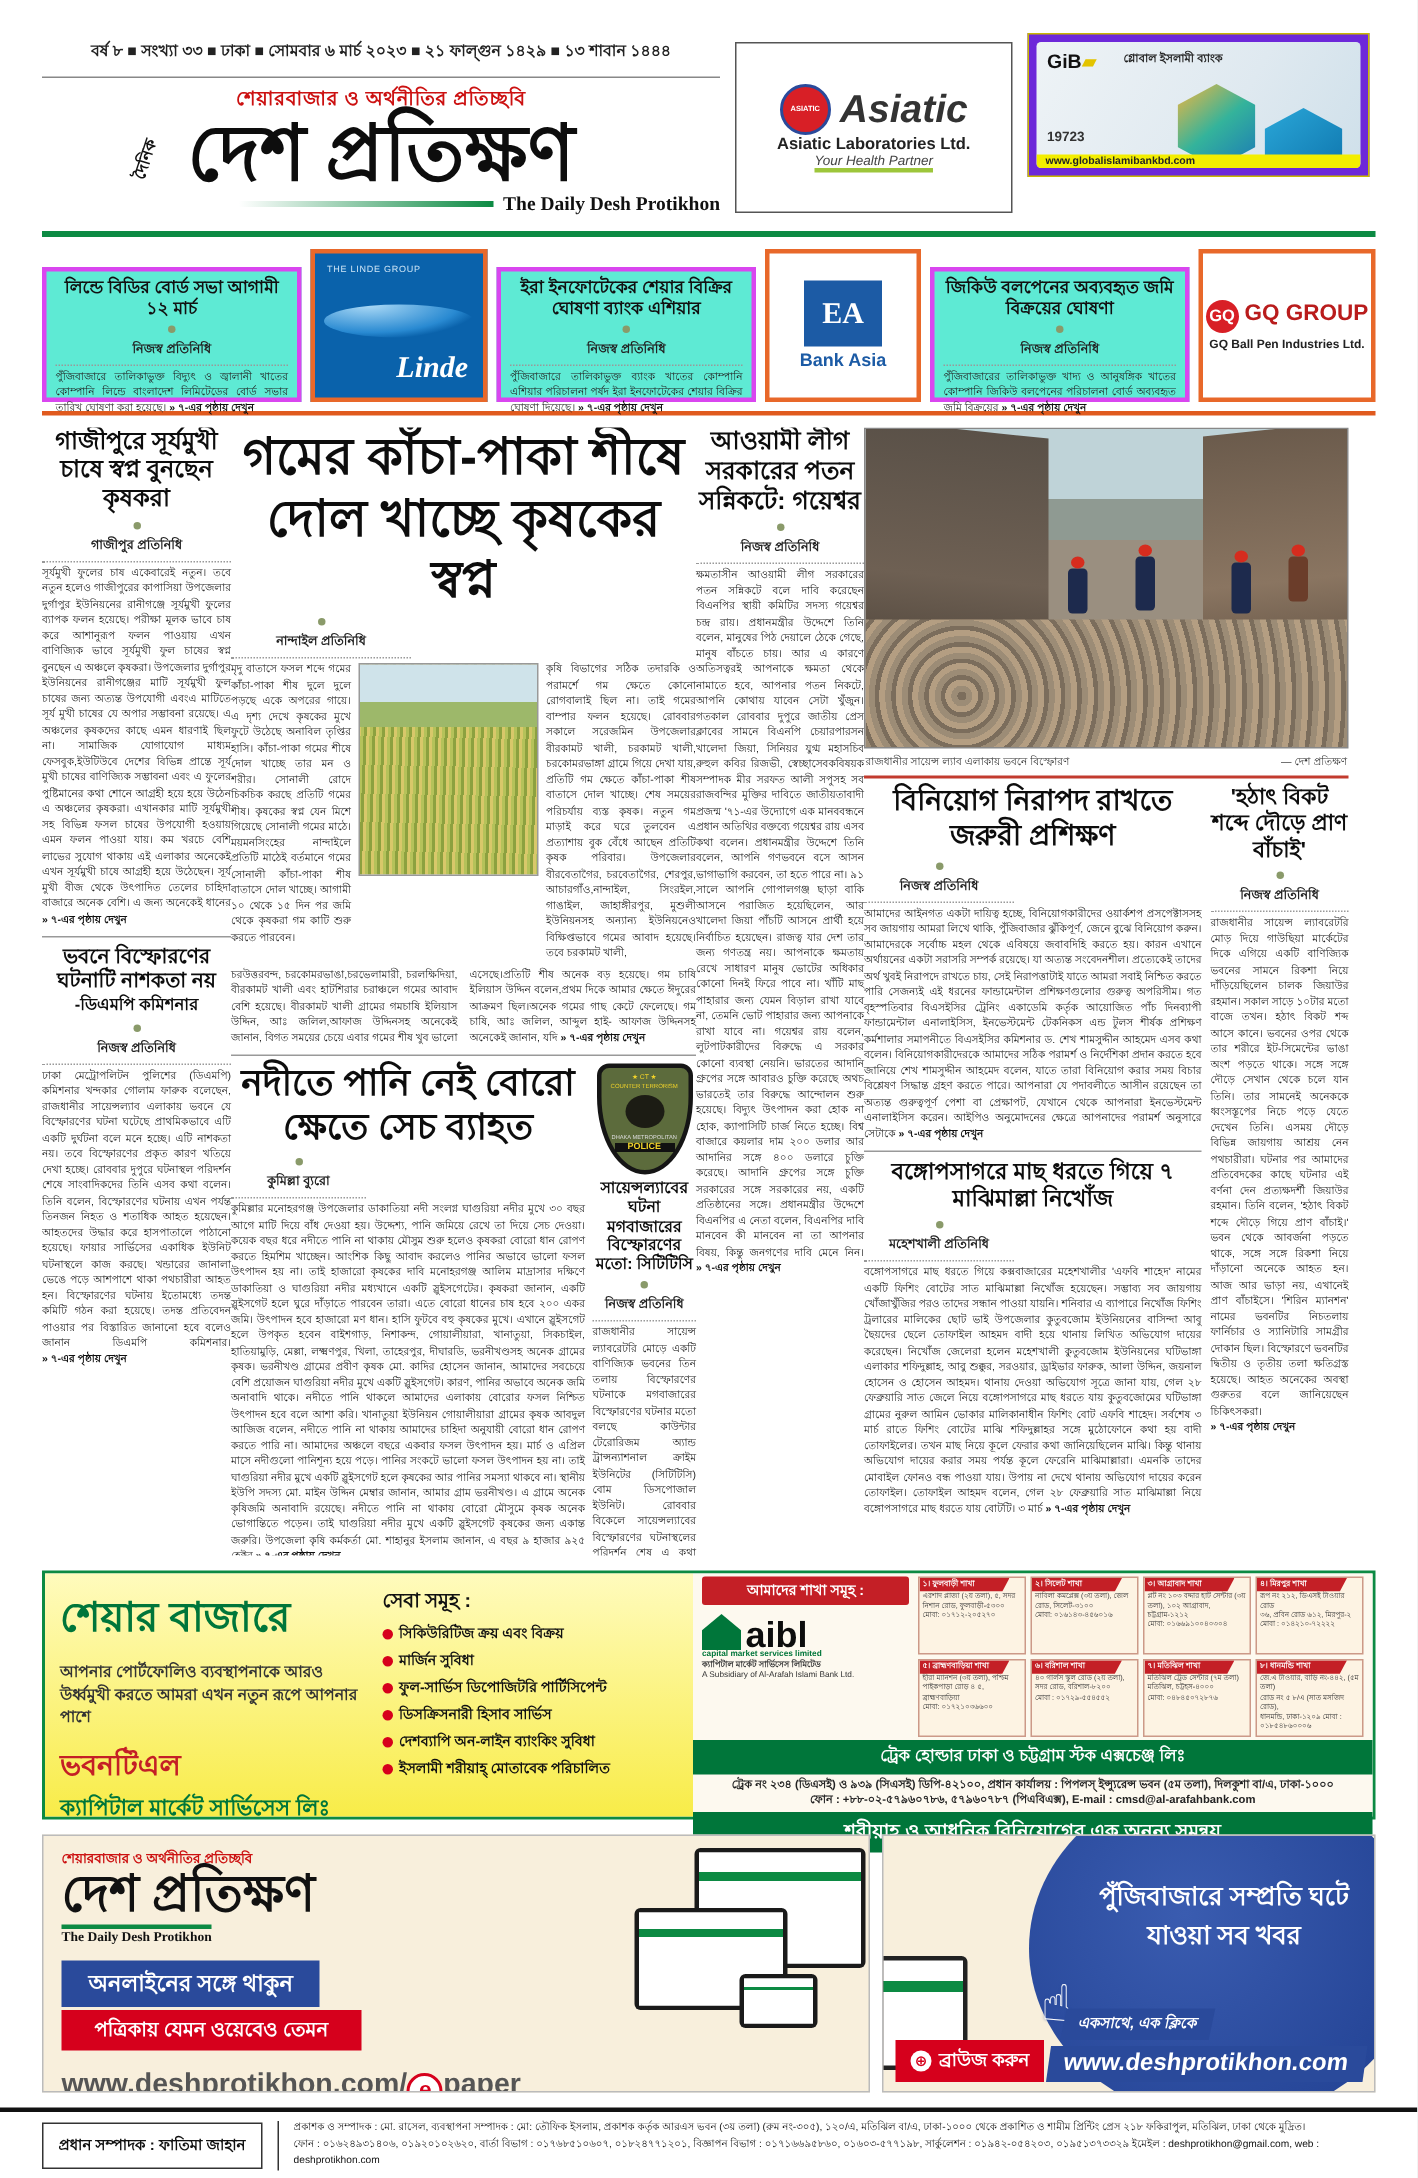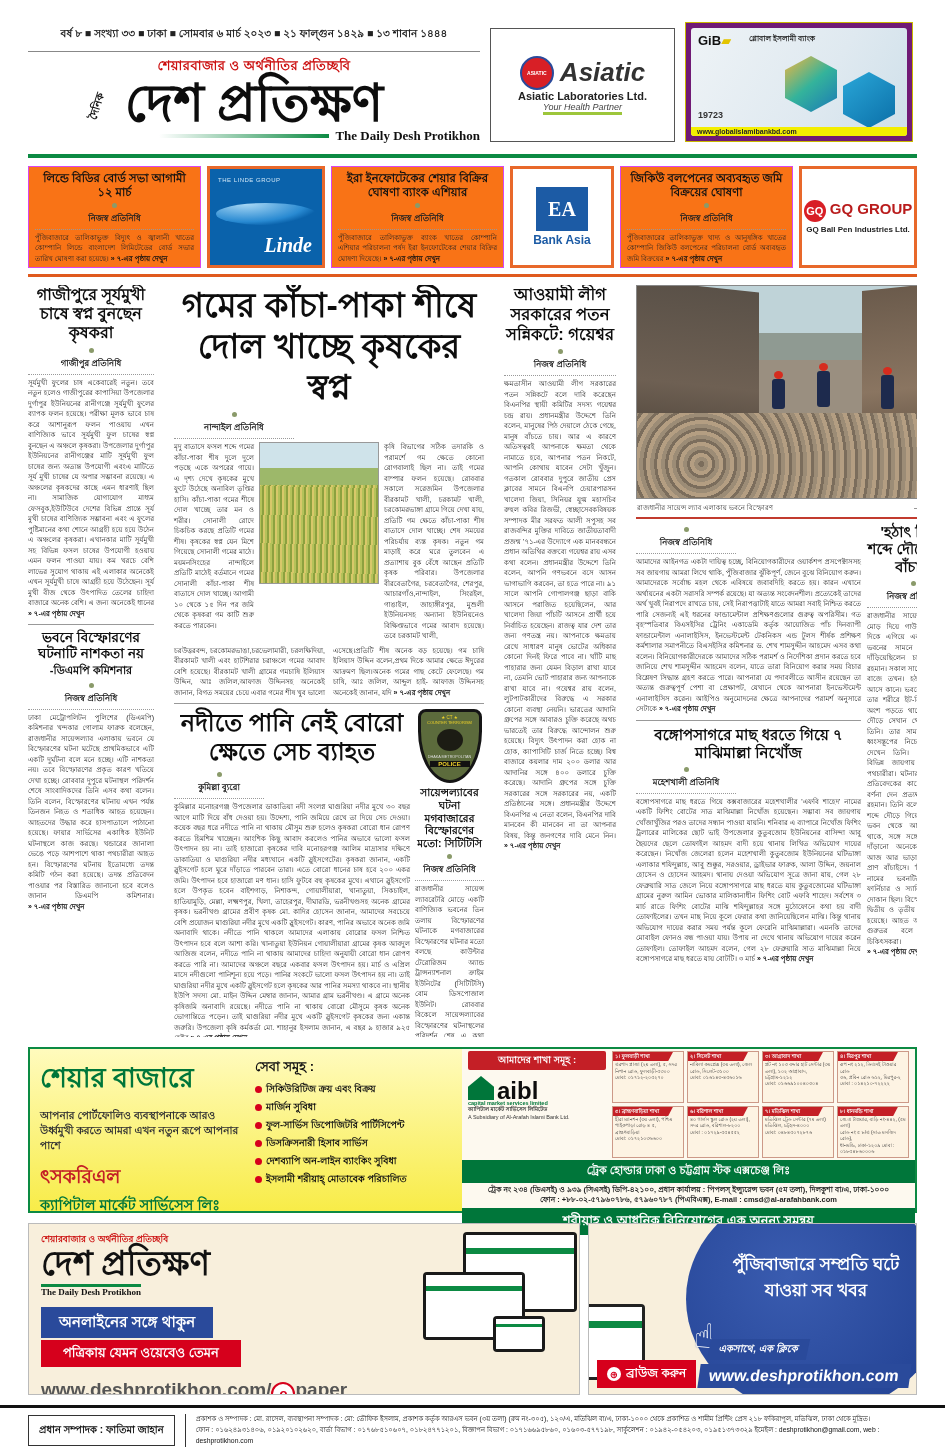--- a/index.html
+++ b/index.html
@@ -21,38 +21,38 @@
   .mast .sub .bar{height:4px;width:170px;background:linear-gradient(90deg,#fff, #0c8a43);}
   .adbox{border:1px solid #555;background:#fff;}
   .ad-asiatic{width:183px;height:112px;margin-top:8px;display:flex;flex-direction:column;
               align-items:center;justify-content:center;}
   .asiatic-row{display:flex;align-items:center;gap:6px;}
   .asiatic-logo{width:30px;height:30px;border-radius:50%;background:#d81f26;border:2px solid #2a4a9b;
                 color:#fff;font-size:5px;display:flex;align-items:center;justify-content:center;font-weight:bold;}
   .asiatic-name{font-size:26px;font-style:italic;color:#333;font-weight:bold;}
   .asiatic-co{font-size:11px;font-weight:bold;color:#222;}
   .asiatic-slogan{font-size:9px;font-style:italic;color:#444;border-bottom:3px solid #9dc63b;}
-  .ad-gib{width:228px;height:120px;margin-top:2px;background:#701a75;border:1px solid #c9b800;
+  .ad-gib{width:228px;height:96px;margin-top:2px;background:#6d28d9;border:1px solid #c9b800;
           padding:5px;box-sizing:border-box;}
   .gib-in{background:linear-gradient(120deg,#eef3f6,#dfe9f0 60%,#cfe0ea);height:100%;border-radius:3px;
           position:relative;overflow:hidden;}
   .gib-brand{position:absolute;top:5px;left:7px;font-size:13px;font-weight:bold;color:#111;}
   .gib-slash{color:#e3c400;}
   .gib-bn{position:absolute;top:5px;left:58px;font-size:7.5px;font-weight:bold;color:#222;}
   .gib-hex1,.gib-hex2{position:absolute;width:52px;height:56px;background:linear-gradient(140deg,#2aa7d8,#0b6fa8);
           clip-path:polygon(50% 0,100% 25%,100% 75%,50% 100%,0 75%,0 25%);}
   .gib-hex1{right:70px;top:28px;background:linear-gradient(140deg,#f4b63e,#34b39b,#1b79b7);}
   .gib-hex2{right:12px;top:44px;}
   .gib-hot{position:absolute;left:7px;bottom:16px;font-size:9px;font-weight:bold;color:#333;}
   .gib-web{position:absolute;left:0;right:0;bottom:0;background:#f3ee00;font-size:7px;
            font-weight:bold;color:#222;padding:1px 6px;}
   .rule-green{height:4px;background:#0c8a43;margin:4px 28px 0;}
   
   .briefs{display:flex;gap:6px;margin:8px 28px 0;height:102px;}
-  .brief{background:#f97316;border:1px solid #d946ef;padding:4px 6px;box-sizing:border-box;flex:1;}
+  .brief{background:#5eead4;border:3px solid #d946ef;padding:4px 6px;box-sizing:border-box;flex:1;margin-top:12px;}
   .brief h3{margin:0;font-size:11.5px;text-align:center;font-weight:bold;line-height:1.25;}
   .logo-cell{border:3px solid #e8682a;box-sizing:border-box;background:#fff;display:flex;
              align-items:center;justify-content:center;}
   .linde{width:118px;background:#0a62ab;position:relative;}
   .linde .lg{color:#cfe6f7;font-size:6px;position:absolute;top:8px;left:8px;letter-spacing:.5px;}
   .linde .wave{position:absolute;top:34px;left:6px;right:6px;height:22px;
                background:radial-gradient(ellipse at 30% 0%,#bfe8ff,#2c8ed6 60%,transparent 75%);
                border-radius:50%;opacity:.9;}
   .linde .nm{position:absolute;bottom:8px;right:10px;color:#fff;font-size:20px;font-style:italic;
              font-family:"Liberation Serif",serif;font-weight:bold;}
@@ -66,21 +66,21 @@
            align-items:center;justify-content:center;font-weight:bold;font-size:11px;}
   .gq-name{font-size:15px;font-weight:bold;color:#b91c1c;}
   .gq-co{font-size:8px;font-weight:bold;color:#222;}
   .byline{display:flex;align-items:center;gap:4px;font-size:8.5px;font-weight:bold;color:#222;
           border-bottom:1px dotted #999;padding:3px 0 3px;margin-bottom:3px;flex-direction:column;}
   .dot{width:5px;height:5px;border-radius:50%;background:#8a9a6a;display:inline-block;}
   .btext{font-size:7px;line-height:1.5;text-align:justify;color:#222;}
   .more{font-weight:bold;font-size:7px;color:#111;white-space:nowrap;}
   .rule-orange{height:3px;background:#e05a1e;margin:6px 28px 0;}
   
-  .main{display:flex;gap:20px;margin:8px 28px 0;height:752px;overflow:hidden;}
+  .main{display:flex;gap:0;margin:8px 28px 0;height:752px;overflow:hidden;}
   .c1{width:126px;flex:none;}
   .c2{width:310px;flex:none;}
   .c4{width:112px;flex:none;}
   .c5{width:323px;flex:none;}
   .art h2{margin:0 0 2px;font-weight:bold;color:#0d0d0d;text-align:center;line-height:1.2;}
   .h-c1{font-size:16px;}
   .h-lead{font-size:34px;color:#e31e24;text-align:center;line-height:1.15;margin:0;font-weight:bold;}
   .h-river{font-size:24px;}
   .h-awami{font-size:16.5px;}
   .h-inv{font-size:19px;}
@@ -360,20 +360,21 @@
         <div class="ff" style="left:76%;top:42%;height:34px"></div>
         <div class="ff" style="left:88%;top:40%;background:#6b3d2a"></div>
       </div>
       <div class="caption">
         <span>রাজধানীর সায়েন্স ল্যাব এলাকায় ভবনে বিস্ফোরণ</span>
         <span>— দেশ প্রতিক্ষণ</span>
       </div>
       <div class="r5">
         <div class="inv">
           <div class="art">
+            <h2 class="h-inv">বিনিয়োগ নিরাপদ রাখতে জরুরী প্রশিক্ষণ</h2>
             <div class="byline" style="width:100px">
                 <span class="dot"></span>
                 <span>নিজস্ব প্রতিনিধি</span>
               </div>
             <div class="btext"><span>আমাদের আইনগত একটা দায়িত্ব হচ্ছে, বিনিয়োগকারীদের ওয়ার্কশপ প্রসপেক্টাসসহ সব জায়গায় আমরা লিখে থাকি, পুঁজিবাজার ঝুঁকিপূর্ণ, জেনে বুঝে বিনিয়োগ করুন। আমাদেরকে সর্বোচ্চ মহল থেকে এবিষয়ে জবাবদিহি করতে হয়। কারন এখানে অর্থায়নের একটা সরাসরি সম্পর্ক রয়েছে। যা অত্যন্ত সংবেদনশীল। প্রত্যেকেই তাদের অর্থ খুবই নিরাপদে রাখতে চায়, সেই নিরাপত্তাটাই যাতে আমরা সবাই নিশ্চিত করতে পারি সেজন্যই এই ধরনের ফান্ডামেন্টাল প্রশিক্ষণগুলোর গুরুত্ব অপরিসীম। গত বৃহস্পতিবার বিএসইসির ট্রেনিং একাডেমি কর্তৃক আয়োজিত পাঁচ দিনব্যাপী ফান্ডামেন্টাল এনালাইসিস, ইনভেস্টমেন্ট টেকনিকস এন্ড টুলস শীর্ষক প্রশিক্ষণ কর্মশালার সমাপনীতে বিএসইসির কমিশনার ড. শেখ শামসুদ্দীন আহমেদ এসব কথা বলেন। বিনিয়োগকারীদেরকে আমাদের সঠিক পরামর্শ ও নির্দেশিকা প্রদান করতে হবে জানিয়ে শেখ শামসুদ্দীন আহমেদ বলেন, যাতে তারা বিনিয়োগ করার সময় বিচার বিশ্লেষণ সিদ্ধান্ত গ্রহণ করতে পারে। আপনারা যে পদাবলীতে আসীন রয়েছেন তা অত্যন্ত গুরুত্বপূর্ণ পেশা বা প্রেক্ষাপট, যেখানে থেকে আপনারা ইনভেস্টমেন্ট এনালাইসিস করেন। আইপিও অনুমোদনের ক্ষেত্রে আপনাদের পরামর্শ অনুসারে সেটাকে</span> <span class="more">» ৭-এর পৃষ্ঠায় দেখুন</span></div>
           </div>
           <div class="sep"></div>
           <div class="art">
             <h2 class="h-fish">বঙ্গোপসাগরে মাছ ধরতে গিয়ে ৭ মাঝিমাল্লা নিখোঁজ</h2>
             <div class="byline" style="width:100px">
@@ -395,21 +396,21 @@
         </div>
       </div>
     </div>
   </div>
 
   <div class="aibl">
     <div class="aibl-left">
       <div class="aibl-l1">
         <div class="big">শেয়ার বাজারে</div>
         <div class="sub">আপনার পোর্টফোলিও ব্যবস্থাপনাকে আরও উর্ধ্বমুখী করতে আমরা এখন নতুন রূপে আপনার পাশে</div>
-        <div class="brand">ৎসকরিএল</div>
+        <div class="brand">ভবনটিএল</div>
         <div class="brand2">ক্যাপিটাল মার্কেট সার্ভিসেস লিঃ</div>
       </div>
       <div class="svc">
         <div class="t">সেবা সমূহ :</div>
         <ul>
           <li>
               <span class="rd"></span>
               <span>সিকিউরিটিজ ক্রয় এবং বিক্রয়</span>
             </li>
           <li>

